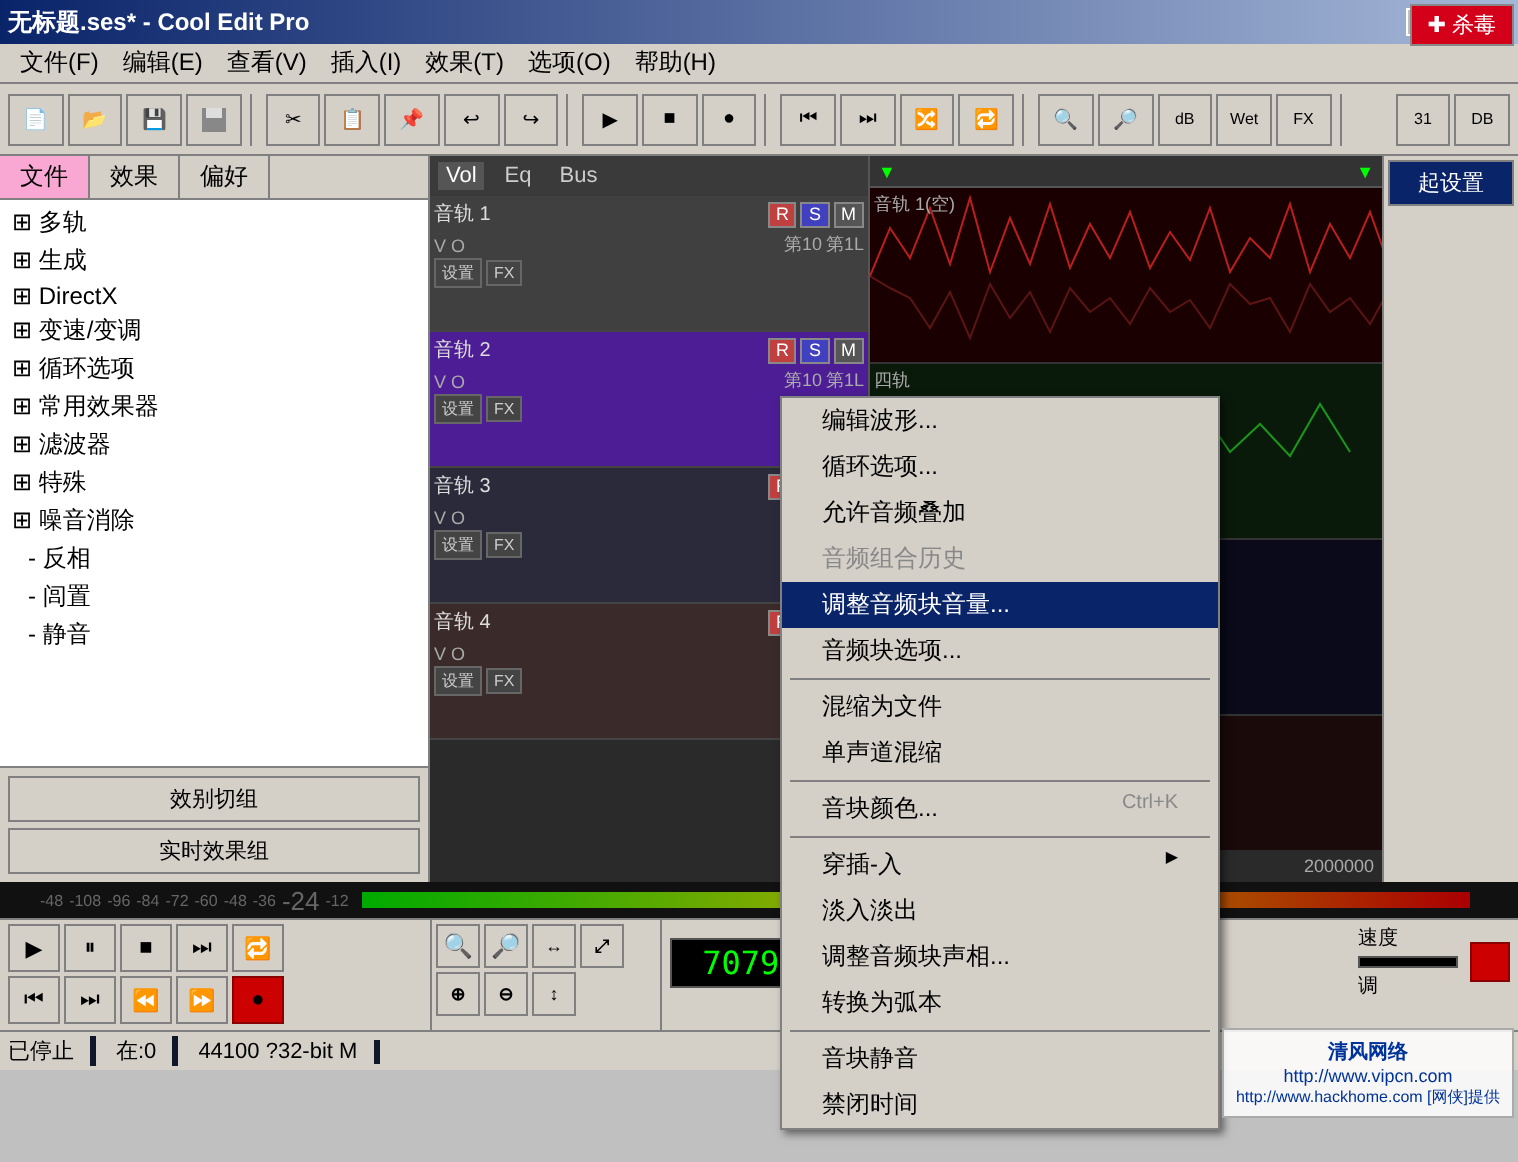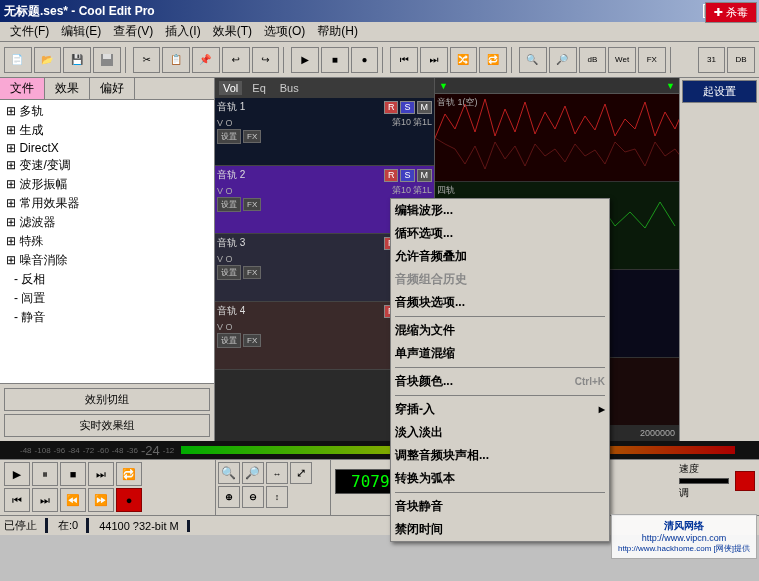--- a/index.html
+++ b/index.html
@@ -232,27 +232,25 @@
       top: 120px;
       left: 390px;
       width: 220px;
       background: #d4d0c8;
       border: 1px solid #808080;
       box-shadow: 2px 2px 4px rgba(0,0,0,0.5);
       z-index: 50;
       font-size: 12px;
     }
     .ctx-item {
-      padding: 3px 4px;
+      padding: 3px 20px;
       cursor: pointer;
       color: #000;
       display: flex;
       justify-content: space-between;
-      align-items: center;
-      font-weight: bold;
     }
     .ctx-item:hover, .ctx-item.highlighted { background: #0a246a; color: #fff; }
     .ctx-item.disabled { color: #888; cursor: default; }
     .ctx-separator { height: 1px; background: #808080; margin: 2px 4px; }
     .ctx-submenu-arrow { font-size: 8px; }
     .transport-btn {
       width: 26px; height: 24px;
       background: #d4d0c8;
       border: 1px solid #808080;
       display: flex; align-items: center; justify-content: center;
@@ -421,21 +419,21 @@
     <div class="left-tabs">
       <div class="left-tab active">文件</div>
       <div class="left-tab">效果</div>
       <div class="left-tab">偏好</div>
     </div>
     <div class="left-tree">
       <div class="tree-item">⊞ 多轨</div>
       <div class="tree-item">⊞ 生成</div>
       <div class="tree-item">⊞ DirectX</div>
       <div class="tree-item">⊞ 变速/变调</div>
-      <div class="tree-item">⊞ 波形振幅</div>
+      <div class="tree-item">⊞ 循环选项</div>
       <div class="tree-item">⊞ 常用效果器</div>
       <div class="tree-item">⊞ 滤波器</div>
       <div class="tree-item">⊞ 特殊</div>
       <div class="tree-item">⊞ 噪音消除</div>
       <div class="tree-item tree-indent">- 反相</div>
       <div class="tree-item tree-indent">- 闾置</div>
       <div class="tree-item tree-indent">- 静音</div>
     </div>
     <div class="left-bottom">
       <div class="left-bottom-btn">效别切组</div>
@@ -444,21 +442,21 @@
   </div>
 
   <div class="tracks-panel">
     <div class="tracks-tabs">
       <span class="tracks-tab active">Vol</span>
       <span class="tracks-tab">Eq</span>
       <span class="tracks-tab">Bus</span>
     </div>
     <div class="tracks-content">
 
-      <div class="track-row" style="background:#0f172a;">
+      <div class="track-row" style="background:#404040;">
         <div class="track-header">
           <span class="track-name">音轨 1</span>
           <div style="display:flex;gap:2px;margin-left:auto;">
             <span class="track-btn r">R</span>
             <span class="track-btn s">S</span>
             <span class="track-btn">M</span>
           </div>
         </div>
         <div class="track-knob-row">
           <span>V O</span>
@@ -580,37 +578,40 @@
         </svg>
       </div>
     </div>
 
     <div style="height:16px;background:#2a2a2a;display:flex;align-items:center;padding:0 4px;font-size:9px;color:#aaa;">
       <span>smpl</span>
       <span style="margin-left:auto;">2000000</span>
     </div>
   </div>
 
-  <div class="right-panel" style="width:80px;background:#d4d0c8;">
+  <div class="right-panel" style="width:68px;background:#d4d0c8;">
     <div class="right-panel-btn active">起设置</div>
     <div style="flex:1;"></div>
   </div>
 
   <div class="context-menu">
     <div class="ctx-item">
       <span>编辑波形...</span>
     </div>
     <div class="ctx-item">
       <span>循环选项...</span>
     </div>
     <div class="ctx-item">
       <span>允许音频叠加</span>
     </div>
     <div class="ctx-item disabled">
       <span>音频组合历史</span>
+    </div>
+    <div class="ctx-item highlighted" style="background:#0a246a;color:#fff;">
+      <span>调整音频块音量...</span>
     </div>
     <div class="ctx-item">
       <span>音频块选项...</span>
     </div>
     <div class="ctx-separator"></div>
     <div class="ctx-item">
       <span>混缩为文件</span>
     </div>
     <div class="ctx-item">
       <span>单声道混缩</span>

